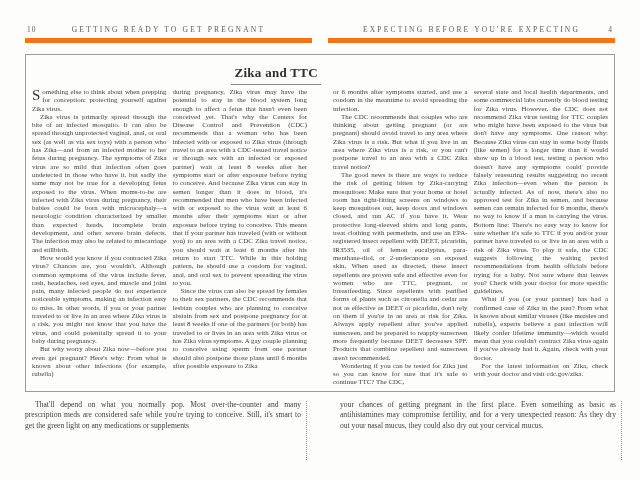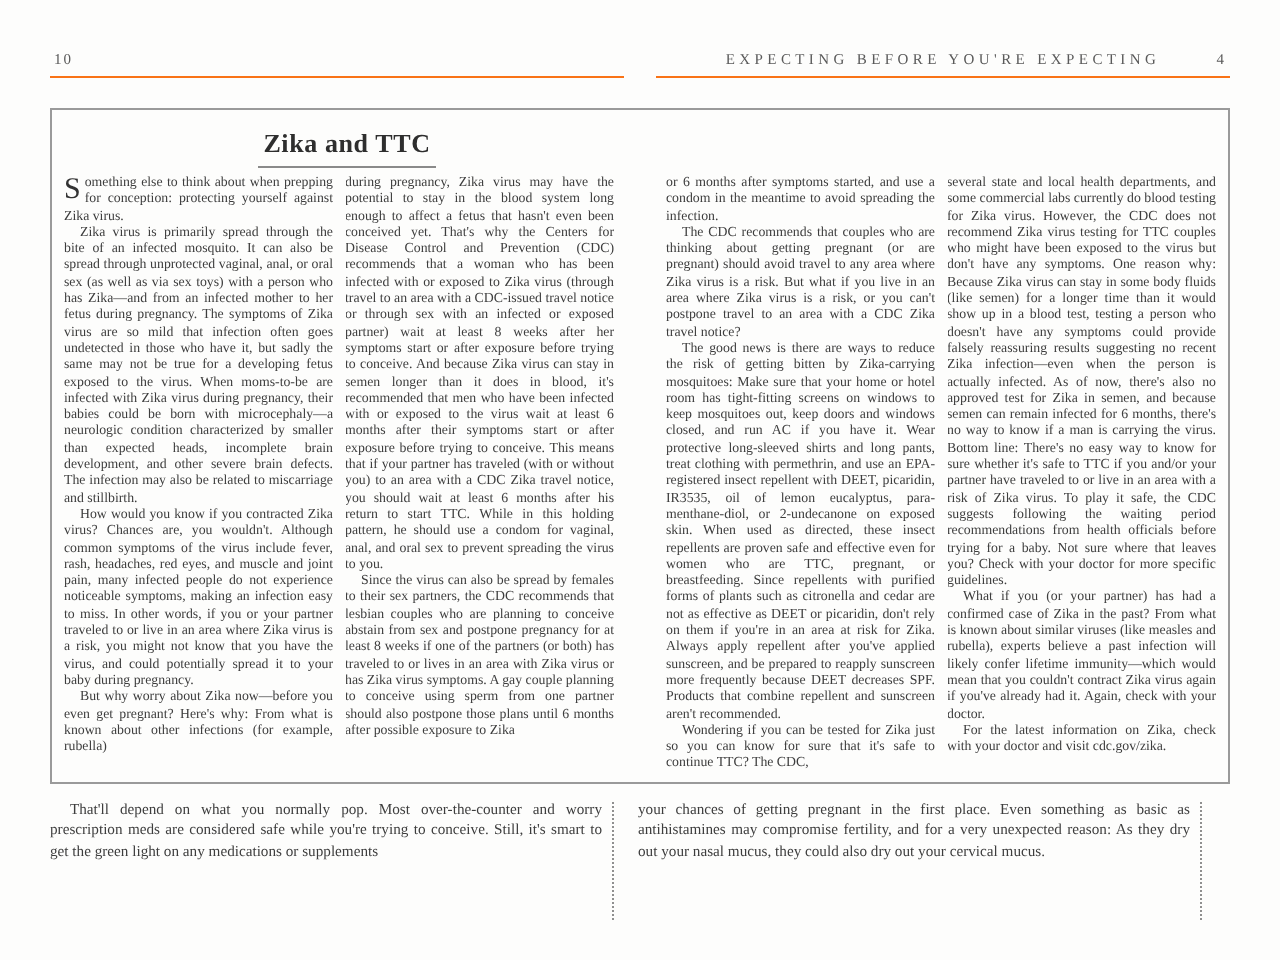--- a/index.html
+++ b/index.html
@@ -9,37 +9,37 @@
     font-family:"Liberation Serif","DejaVu Serif",serif;
     color:#3d3d3d;
     position:relative;
   }
   .spread{position:absolute;inset:0;}
 
   
   .header-row{position:absolute;top:24px;left:0;right:0;display:flex;}
   .page-header{
     position:relative;height:14px;
-    border-bottom:1px solid #f97316;
+    border-bottom:5px solid #f97316;
     font-size:7.5px;letter-spacing:2.2px;color:#5a5a5a;
   }
   .page-header.left{margin-left:25px;width:287px;}
   .page-header.right{margin-left:16px;width:287px;}
   .page-num{position:absolute;top:1px;font-size:7.5px;letter-spacing:1px;color:#5a5a5a;}
   .page-header.left .page-num{left:2px;}
   .page-header.right .page-num{right:2px;}
   .head-title{position:absolute;top:1px;left:0;right:0;text-align:center;white-space:nowrap;}
 
   
   .sidebar-box{
     position:absolute;top:54px;left:25px;width:590px;height:338px;
     border:1px solid #9a9a9a;background:#fdfdfc;box-sizing:border-box;
   }
   .box-title-wrap{
-    position:absolute;top:8px;left:0;width:295px;text-align:center;
+    position:absolute;top:8px;left:0;width:295px;text-align:right;
   }
   .box-title{
     display:inline-block;font-size:13px;font-weight:bold;color:#2e2e2e;
     border-bottom:1.2px solid #8a8a8a;padding:0 3px 3px;
     letter-spacing:.3px;
   }
   .box-columns{
     position:absolute;top:33px;left:6px;right:6px;bottom:5px;
     display:flex;
   }
@@ -53,39 +53,40 @@
   .bcolumn p.indent{text-indent:8px;}
   .dropcap{
     float:left;font-size:15px;line-height:13px;
     padding:1px 2px 0 0;color:#333;
   }
 
   
   .bottom-row{position:absolute;top:400px;left:0;right:0;display:flex;}
   .bottom-page{display:flex;width:287px;}
   .bottom-page.left{margin-left:25px;}
-  .bottom-page.right{margin-left:7px;}
+  .bottom-page.right{margin-left:28px;}
   .btcol{
     flex:1 1 0;overflow:hidden;height:64px;
     font-size:7.6px;line-height:10.3px;text-align:justify;color:#3d3d3d;
   }
   .btcol p{margin:0;}
   .btcol p.indent{text-indent:10px;}
   .col-divider{
     width:0;border-left:1px dotted #8f8f8f;margin:1px 5px 4px 5px;
   }
 </style>
 </head>
 <body>
 
 <div class="spread">
 
   <div class="header-row">
     <div class="page-header left">
       <span class="page-num">10</span>
+      <span class="head-title">GETTING READY TO GET PREGNANT</span>
     </div>
     <div class="page-header right">
       <span class="head-title">EXPECTING BEFORE YOU'RE EXPECTING</span>
       <span class="page-num">4</span>
     </div>
   </div>
 
   <div class="sidebar-box">
     <div class="box-title-wrap">
       <span class="box-title">Zika and TTC</span>
@@ -116,21 +117,21 @@
         <p class="indent">What if you (or your partner) has had a confirmed case of Zika in the past? From what is known about similar viruses (like measles and rubella), experts believe a past infection will likely confer lifetime immunity—which would mean that you couldn't contract Zika virus again if you've already had it. Again, check with your doctor.</p>
         <p class="indent">For the latest information on Zika, check with your doctor and visit cdc.gov/zika.</p>
       </div>
 
     </div>
   </div>
 
   <div class="bottom-row">
     <div class="bottom-page left">
       <div class="btcol">
-        <p class="indent">That'll depend on what you normally pop. Most over-the-counter and worry prescription meds are considered safe while you're trying to conceive. Still, it's smart to get the green light on any medications or supplements</p>
+        <p class="indent">That'll depend on what you normally pop. Most over-the-counter and many prescription meds are considered safe while you're trying to conceive. Still, it's smart to get the green light on any medications or supplements</p>
       </div>
       <div class="col-divider"></div>
     </div>
     <div class="bottom-page right">
       <div class="btcol">
         <p>your chances of getting pregnant in the first place. Even something as basic as antihistamines may compromise fertility, and for a very unexpected reason: As they dry out your nasal mucus, they could also dry out your cervical mucus.</p>
       </div>
       <div class="col-divider"></div>
     </div>
   </div>

